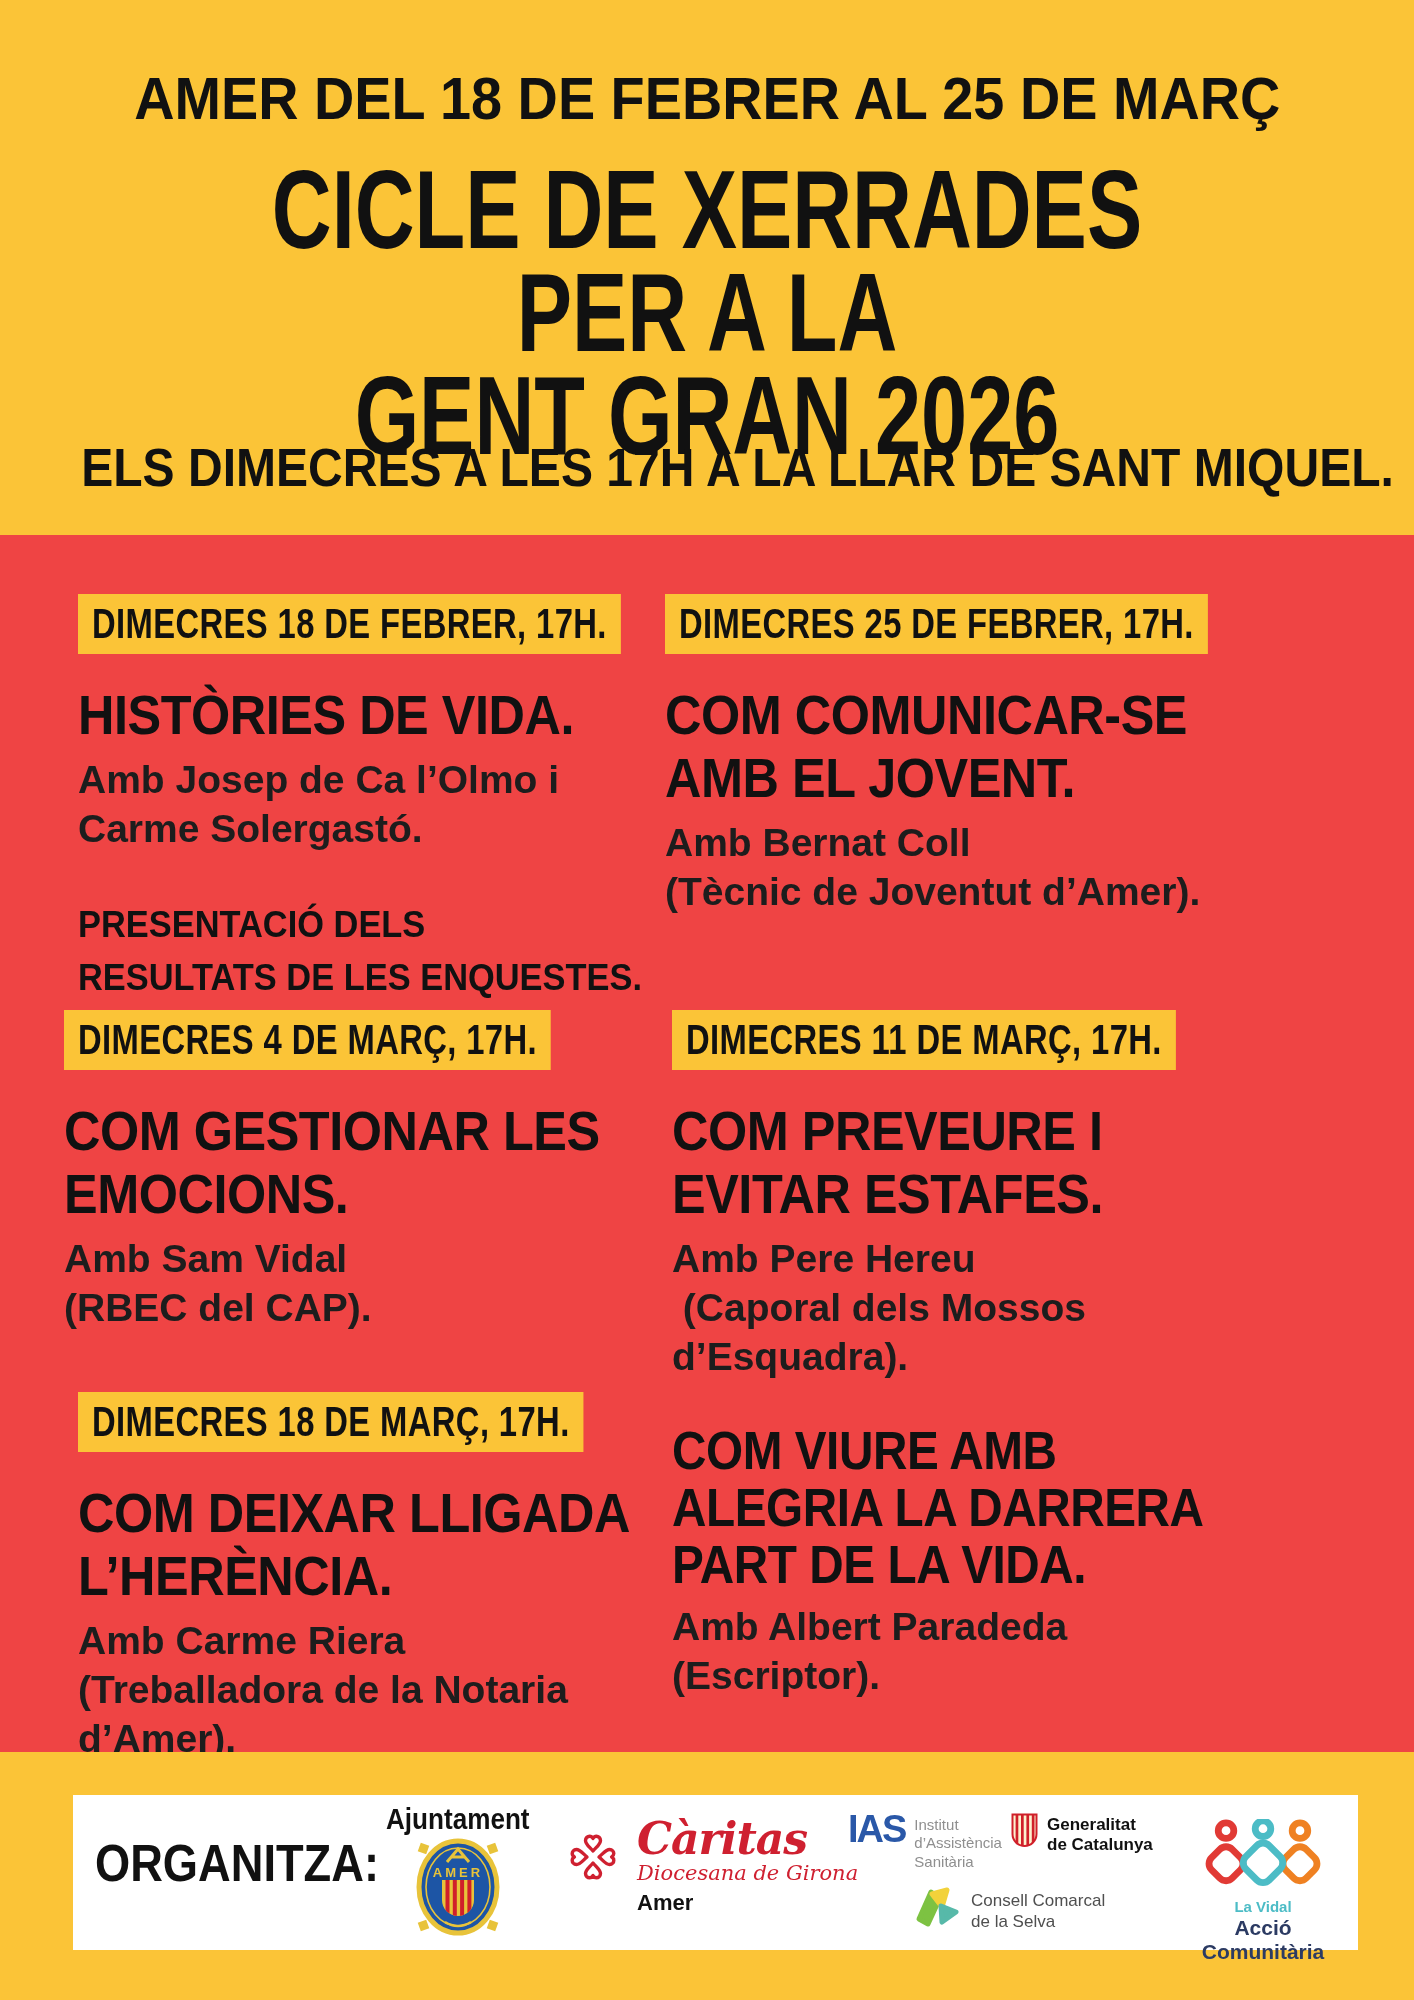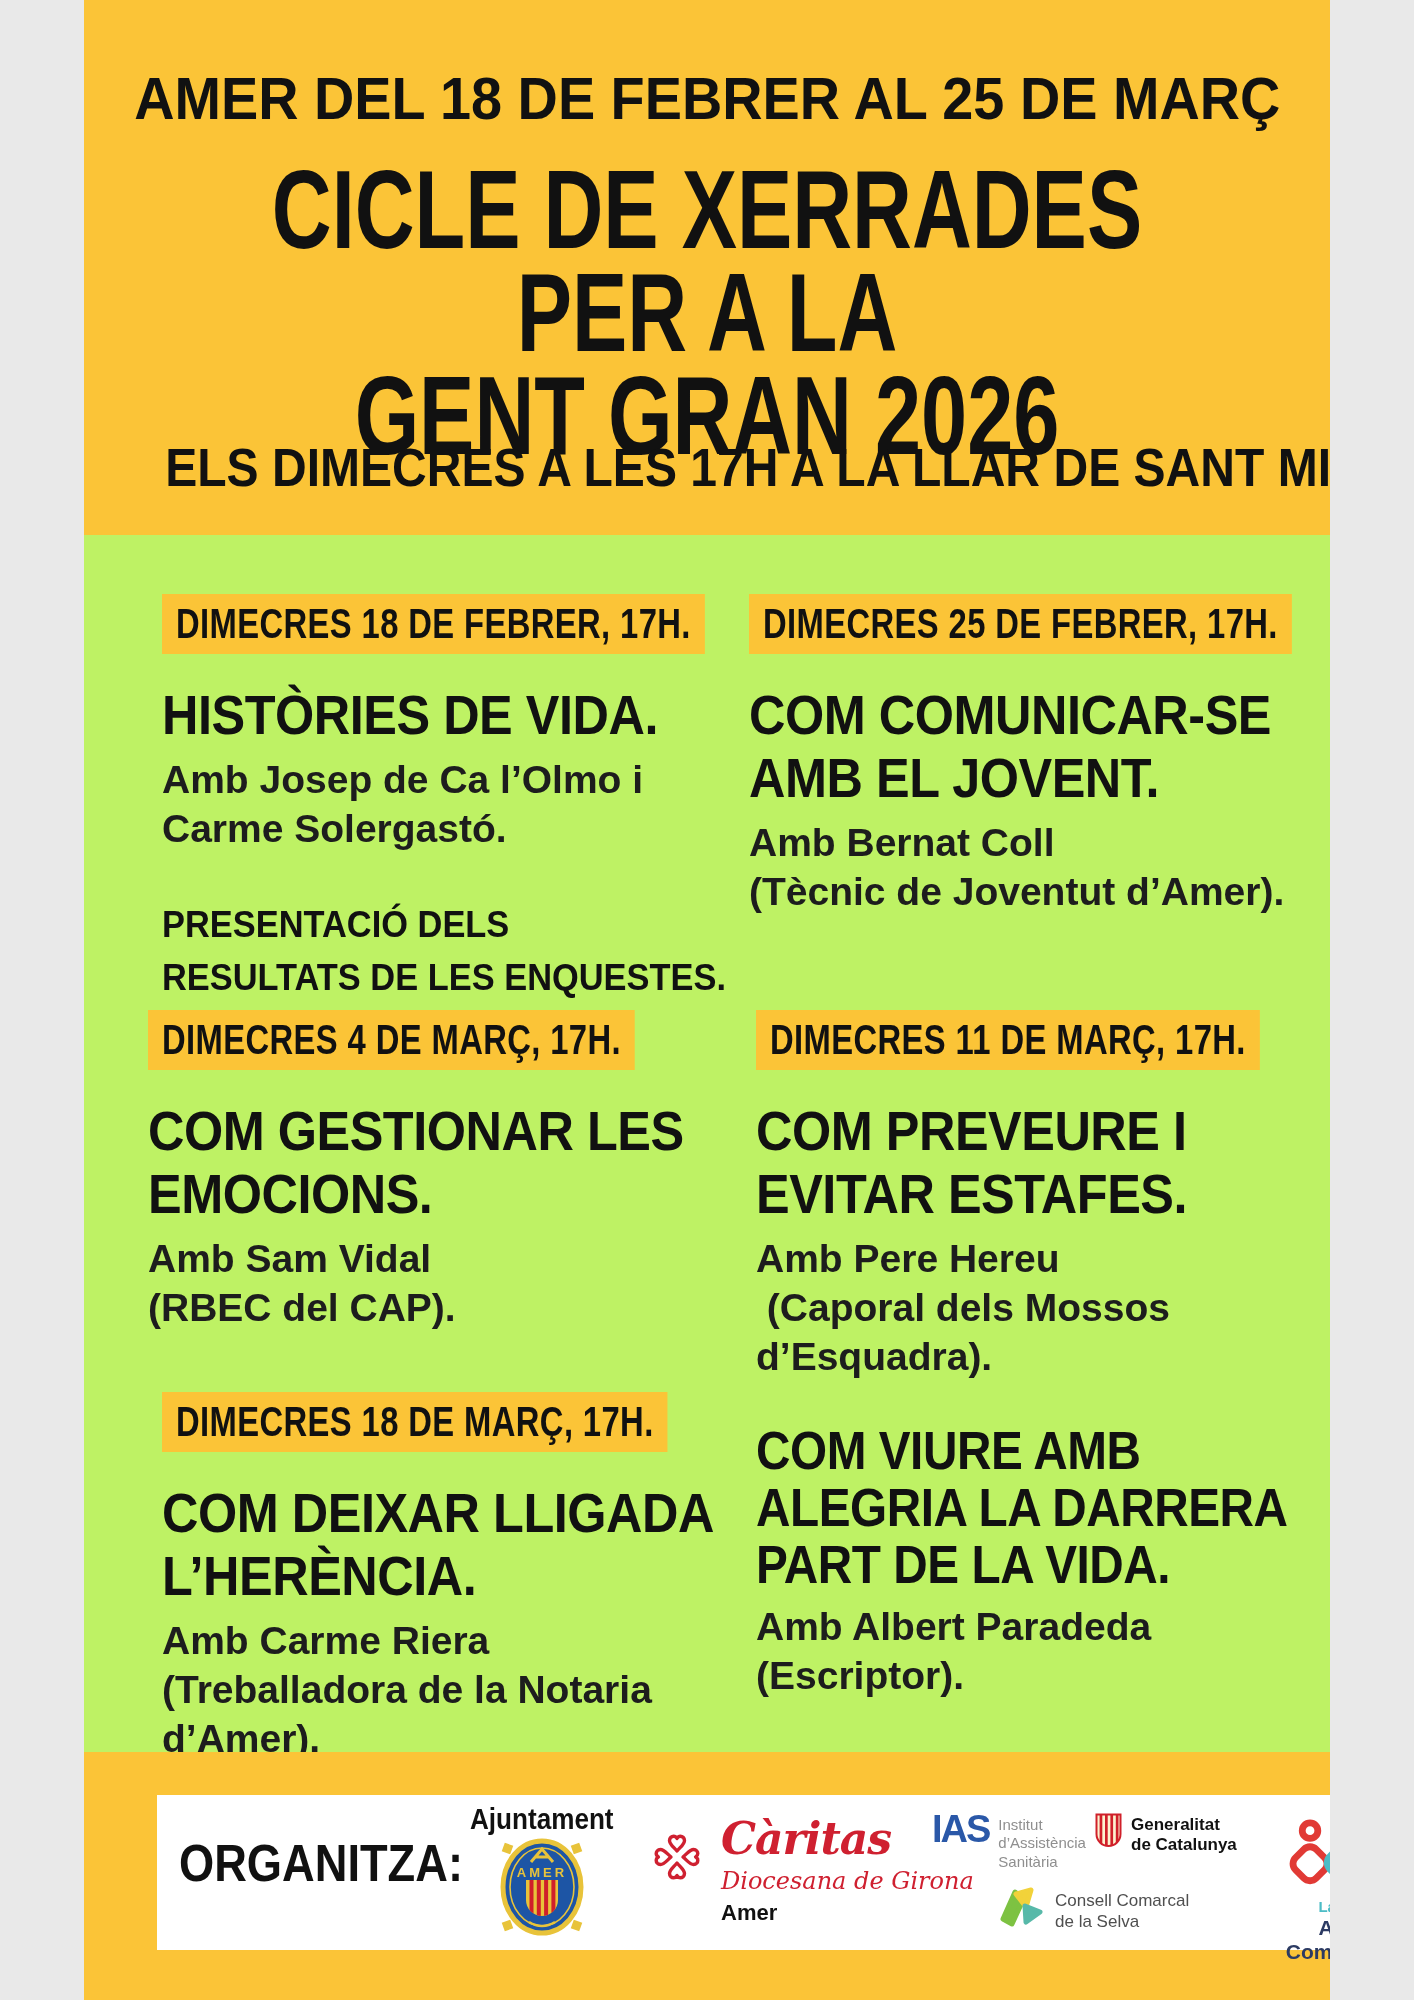--- a/index.html
+++ b/index.html
@@ -1,19 +1,19 @@
 <!DOCTYPE html>
 <html lang="ca" style="--yellow: #FBC437; --caritas-red: #CF2030; --ias-blue: #2A58A8; --gencat-red: #D0202A; --consell-green: #7DC242; --consell-yellow: #F2D23A; --consell-teal: #57B9A9; --selva-red: #E13A35; --selva-teal: #4CBCC6; --selva-orange: #EF8122; --selva-navy: #2C3B63; --aj-blue: #1D55A5; --aj-gold: #E8C33A;"><head>
 <meta charset="utf-8">
 <title>Poster</title>
 <style>
   html,body{margin:0;padding:0;background:#e9e9e9;}
   .poster{
-    position:relative;width:1246px;height:2000px;margin:0 auto;
-    background:#bef264;overflow:hidden;
+    position:relative;width:1414px;height:2000px;margin:0 auto;
+    background:#ef4444;overflow:hidden;
     font-family:"Liberation Sans", sans-serif;color:#111;
   }
   
   .banner{position:absolute;left:0;top:0;width:100%;height:535px;background:var(--yellow,#FBC437);text-align:center;}
   .kicker-line{position:absolute;top:64px;left:0;right:0;}
   .kicker-line span{display:inline-block;font-size:60px;font-weight:bold;letter-spacing:0;transform:scaleX(.93);white-space:nowrap;}
   .main-title{position:absolute;top:158px;left:0;right:0;margin:0;}
   .main-title span{display:inline-block;font-size:112px;line-height:103px;font-weight:bold;white-space:pre-line;transform:scaleX(.74);}
   .subtitle-line{position:absolute;top:436px;left:0;right:0;}
   .subtitle-line span{display:inline-block;font-size:54px;font-weight:bold;transform:scaleX(.89);white-space:nowrap;}
@@ -40,22 +40,22 @@
   .organitza{position:absolute;left:22px;top:38px;font-size:52px;font-weight:bold;
              transform:scaleX(.87);transform-origin:left top;white-space:nowrap;}
   .aj{position:absolute;left:300px;top:8px;width:170px;text-align:center;}
   .aj-label{display:inline-block;font-size:29px;font-weight:bold;transform:scaleX(.9);}
   .aj svg{display:block;margin:2px auto 0;}
   .caritas{position:absolute;left:488px;top:22px;display:flex;}
   .hearts{position:relative;width:64px;height:64px;margin-top:8px;}
   .car-text{margin-left:12px;}
   .car-name{font-family:"DejaVu Serif", serif;font-style:italic;font-weight:bold;
             font-size:44px;line-height:1;color:var(--caritas-red,#CF2030);letter-spacing:-1px;}
-  .car-sub{font-family:"DejaVu Serif", serif;font-style:italic;font-size:24px;
-           color:var(--caritas-red,#CF2030);margin-top:6px;}
+  .car-sub{font-family:"DejaVu Serif", serif;font-style:italic;font-size:21px;
+           color:var(--caritas-red,#CF2030);margin-top:0;}
   .car-amer{font-size:22px;font-weight:bold;color:#111;margin-top:5px;}
   .ias{position:absolute;left:775px;top:16px;display:flex;gap:9px;}
   .ias-abbr{font-size:38px;font-weight:bold;color:var(--ias-blue,#2A58A8);line-height:.95;letter-spacing:-2px;}
   .ias-name{font-size:15px;color:#8f8f8f;line-height:1.22;white-space:pre-line;padding-top:5px;}
   .gencat{position:absolute;left:938px;top:18px;display:flex;gap:9px;}
   .gencat-name{font-size:17px;font-weight:bold;color:#111;line-height:1.2;white-space:pre-line;padding-top:2px;}
   .consell{position:absolute;left:838px;top:88px;display:flex;gap:10px;}
   .consell-name{font-size:17px;color:#4f4f4f;line-height:1.25;white-space:pre-line;padding-top:7px;}
   .selva{position:absolute;left:1100px;top:24px;width:180px;text-align:center;}
   .selva-region{font-size:15px;font-weight:bold;color:var(--selva-teal,#4CBCC6);margin-top:3px;}

